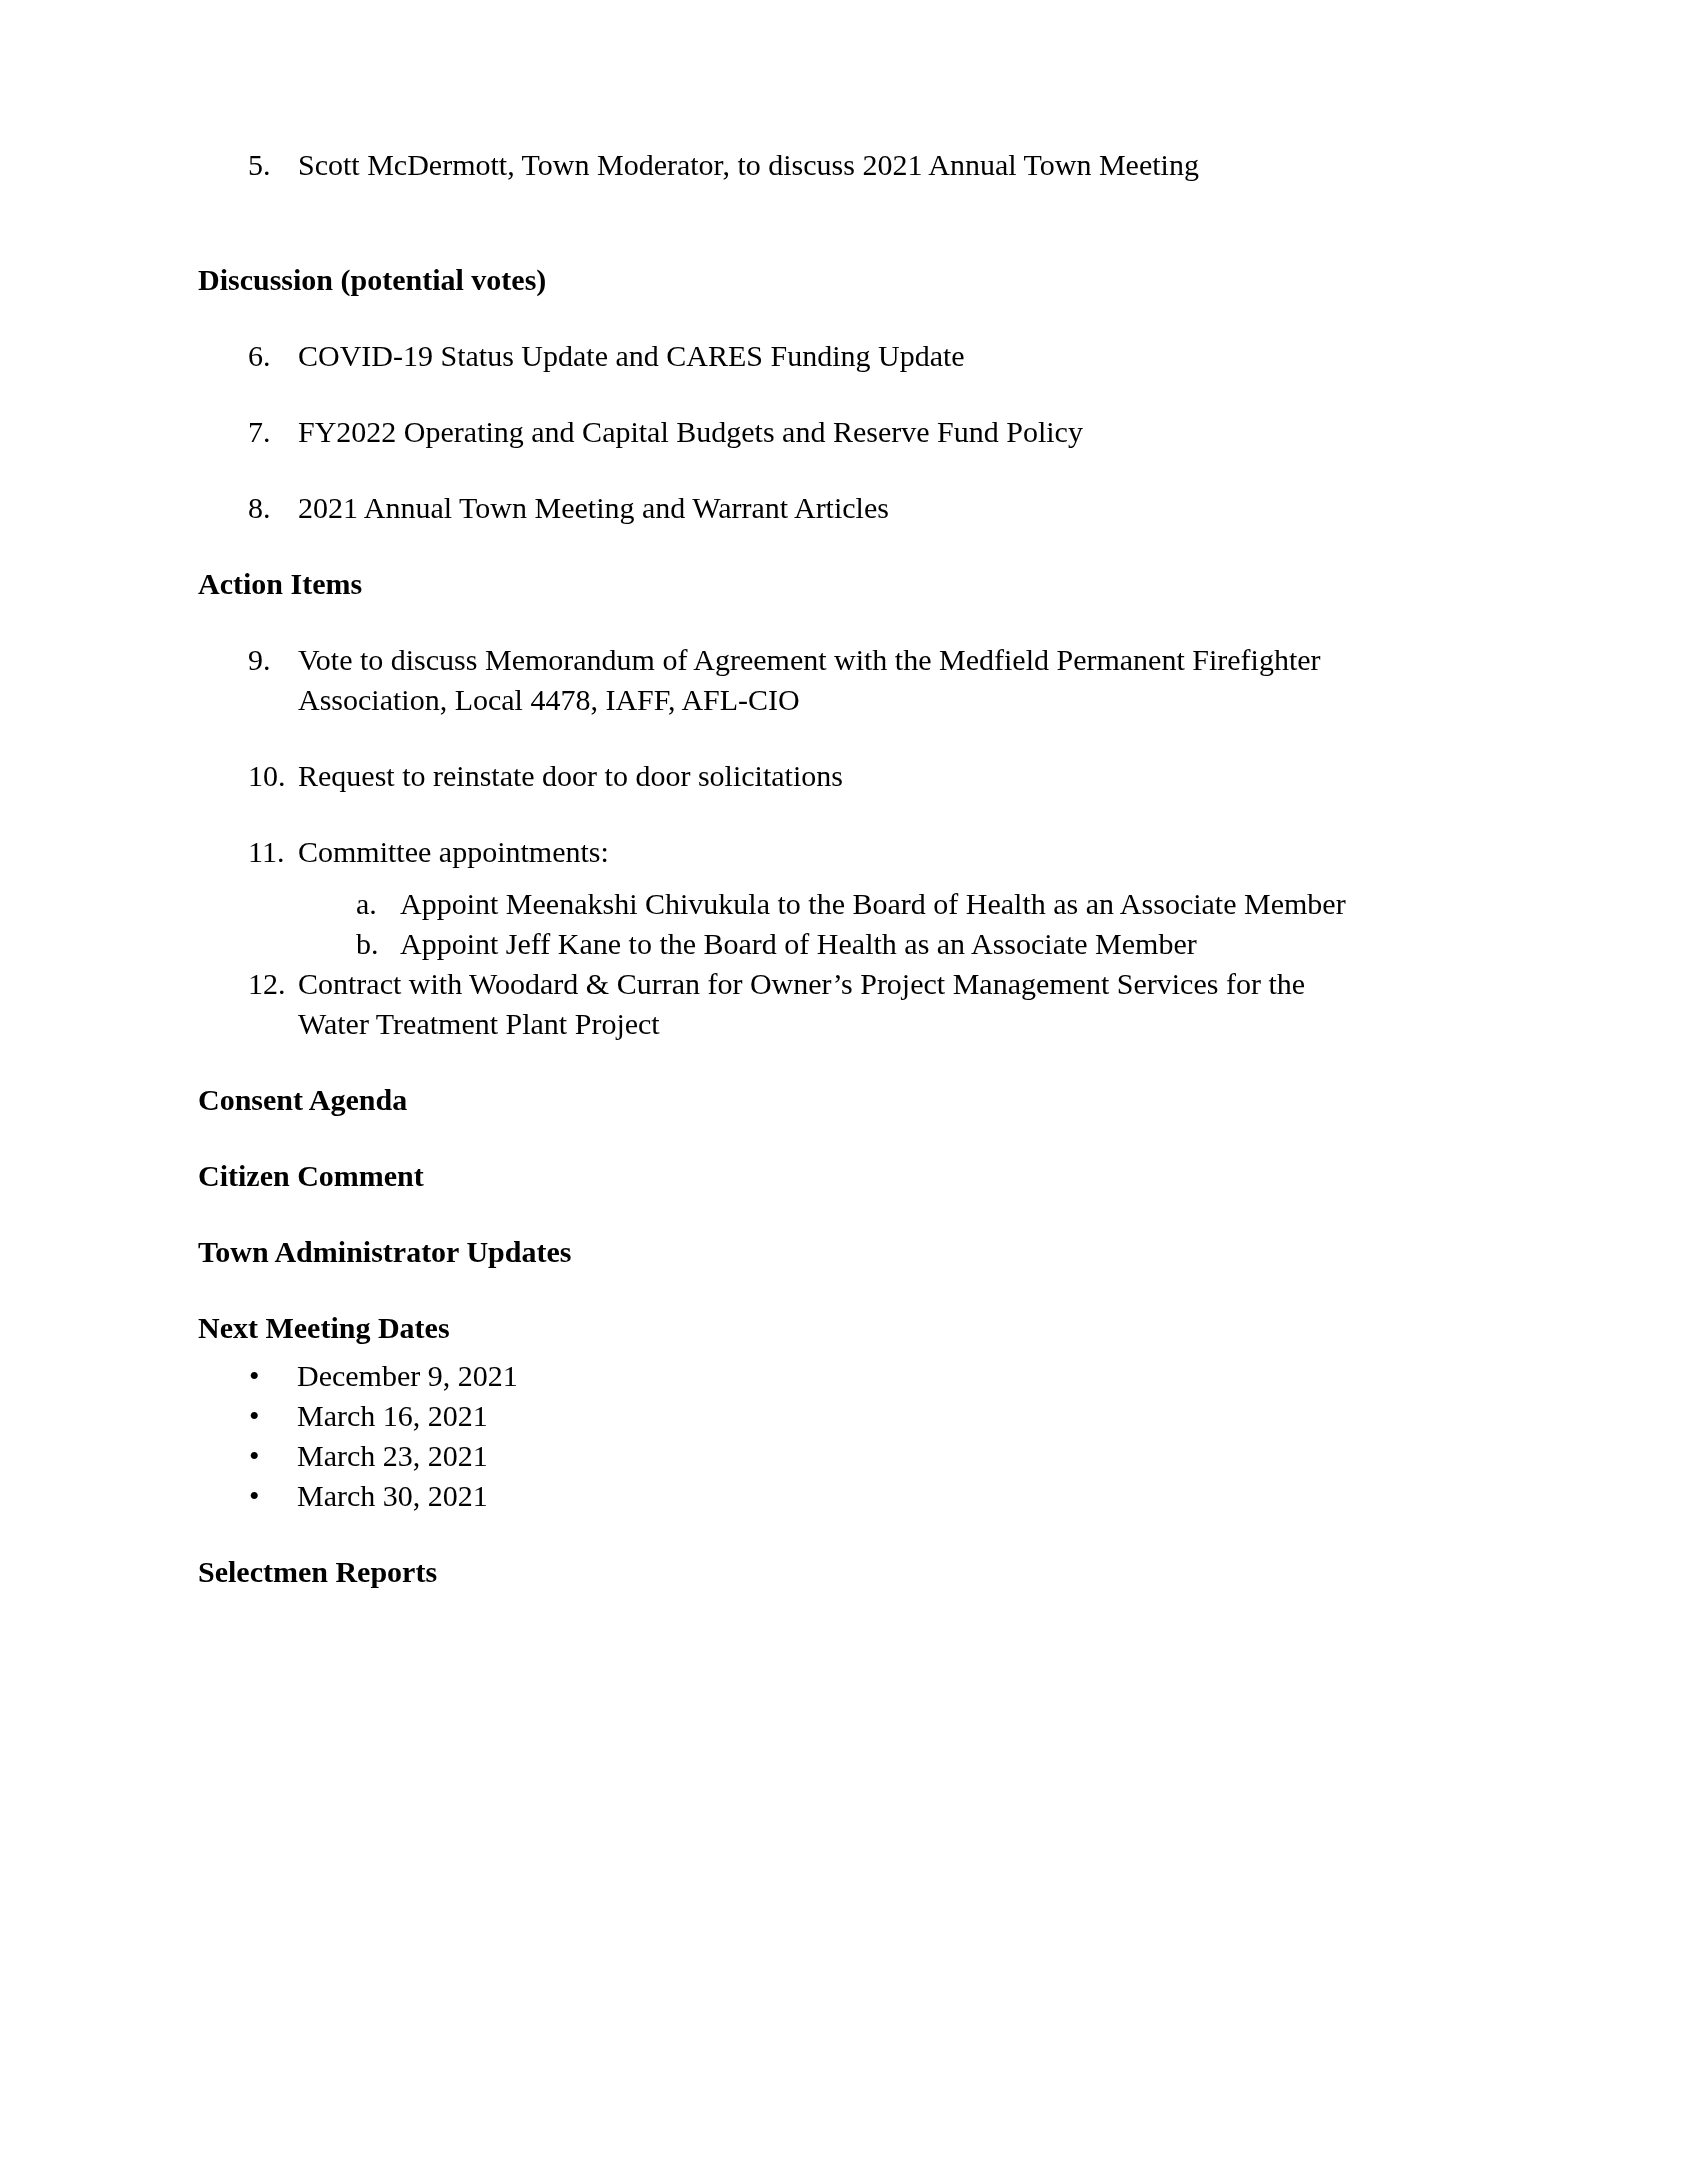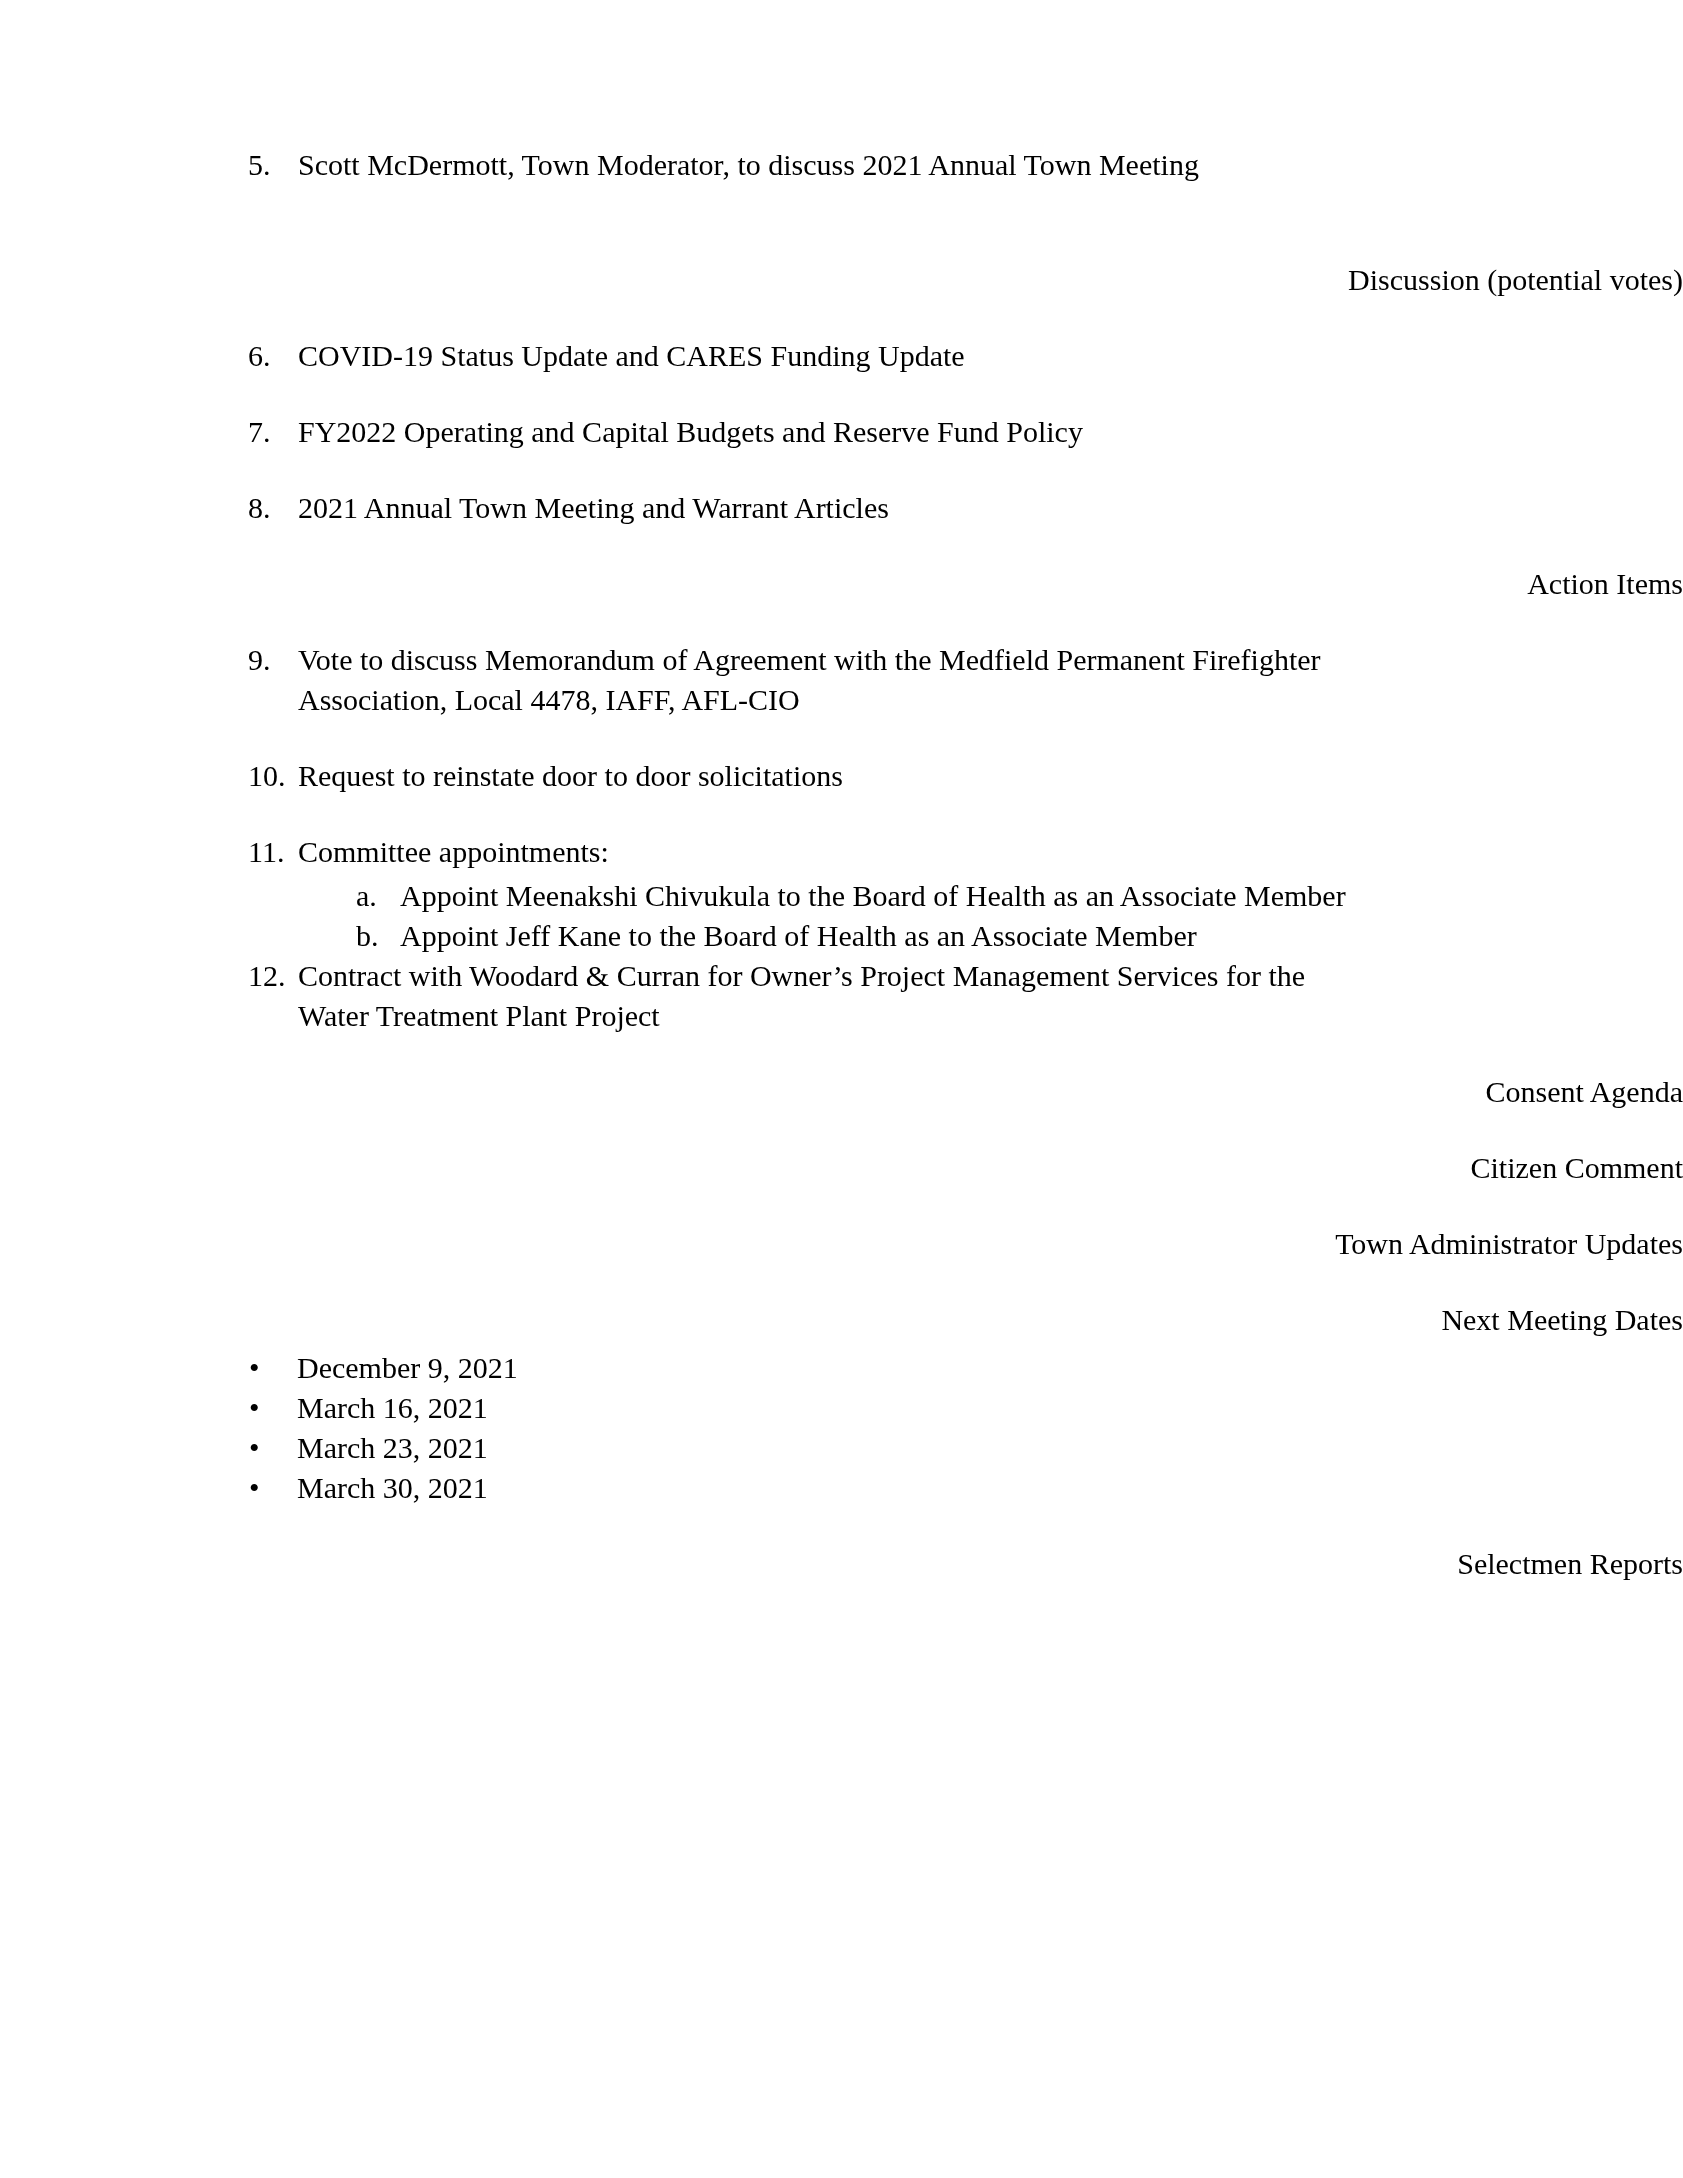--- a/index.html
+++ b/index.html
@@ -14,42 +14,41 @@
     background: #ffffff;
     color: #000000;
     font-family: "Liberation Serif", "DejaVu Serif", serif;
     font-size: 30px;
     line-height: 40px;
     box-sizing: border-box;
     padding-top: 145px;
     overflow: hidden;
   }
   .heading {
-    font-weight: normal;
+    font-weight: bold;
     margin: 0 0 36px 198px;
     font-size: 30px;
     line-height: 40px;
-    text-align: right;
   }
   .heading.tight { margin-bottom: 8px; }
   .num-item {
     display: flex;
     padding-left: 248px;
     margin: 0 0 36px 0;
   }
   .num-item .num {
     flex: 0 0 50px;
     width: 50px;
   }
   .num-item .txt {
     white-space: pre-line;
     padding-right: 198px;
   }
   .mb-xl { margin-bottom: 75px; }
-  .mb-0  { margin-bottom: 4px; }
+  .mb-0  { margin-bottom: 12px; }
   .mb-md { margin-bottom: 34px; }
   .sub-item {
     display: flex;
     padding-left: 356px;
     margin: 0;
   }
   .sub-item .marker {
     flex: 0 0 44px;
     width: 44px;
   }

